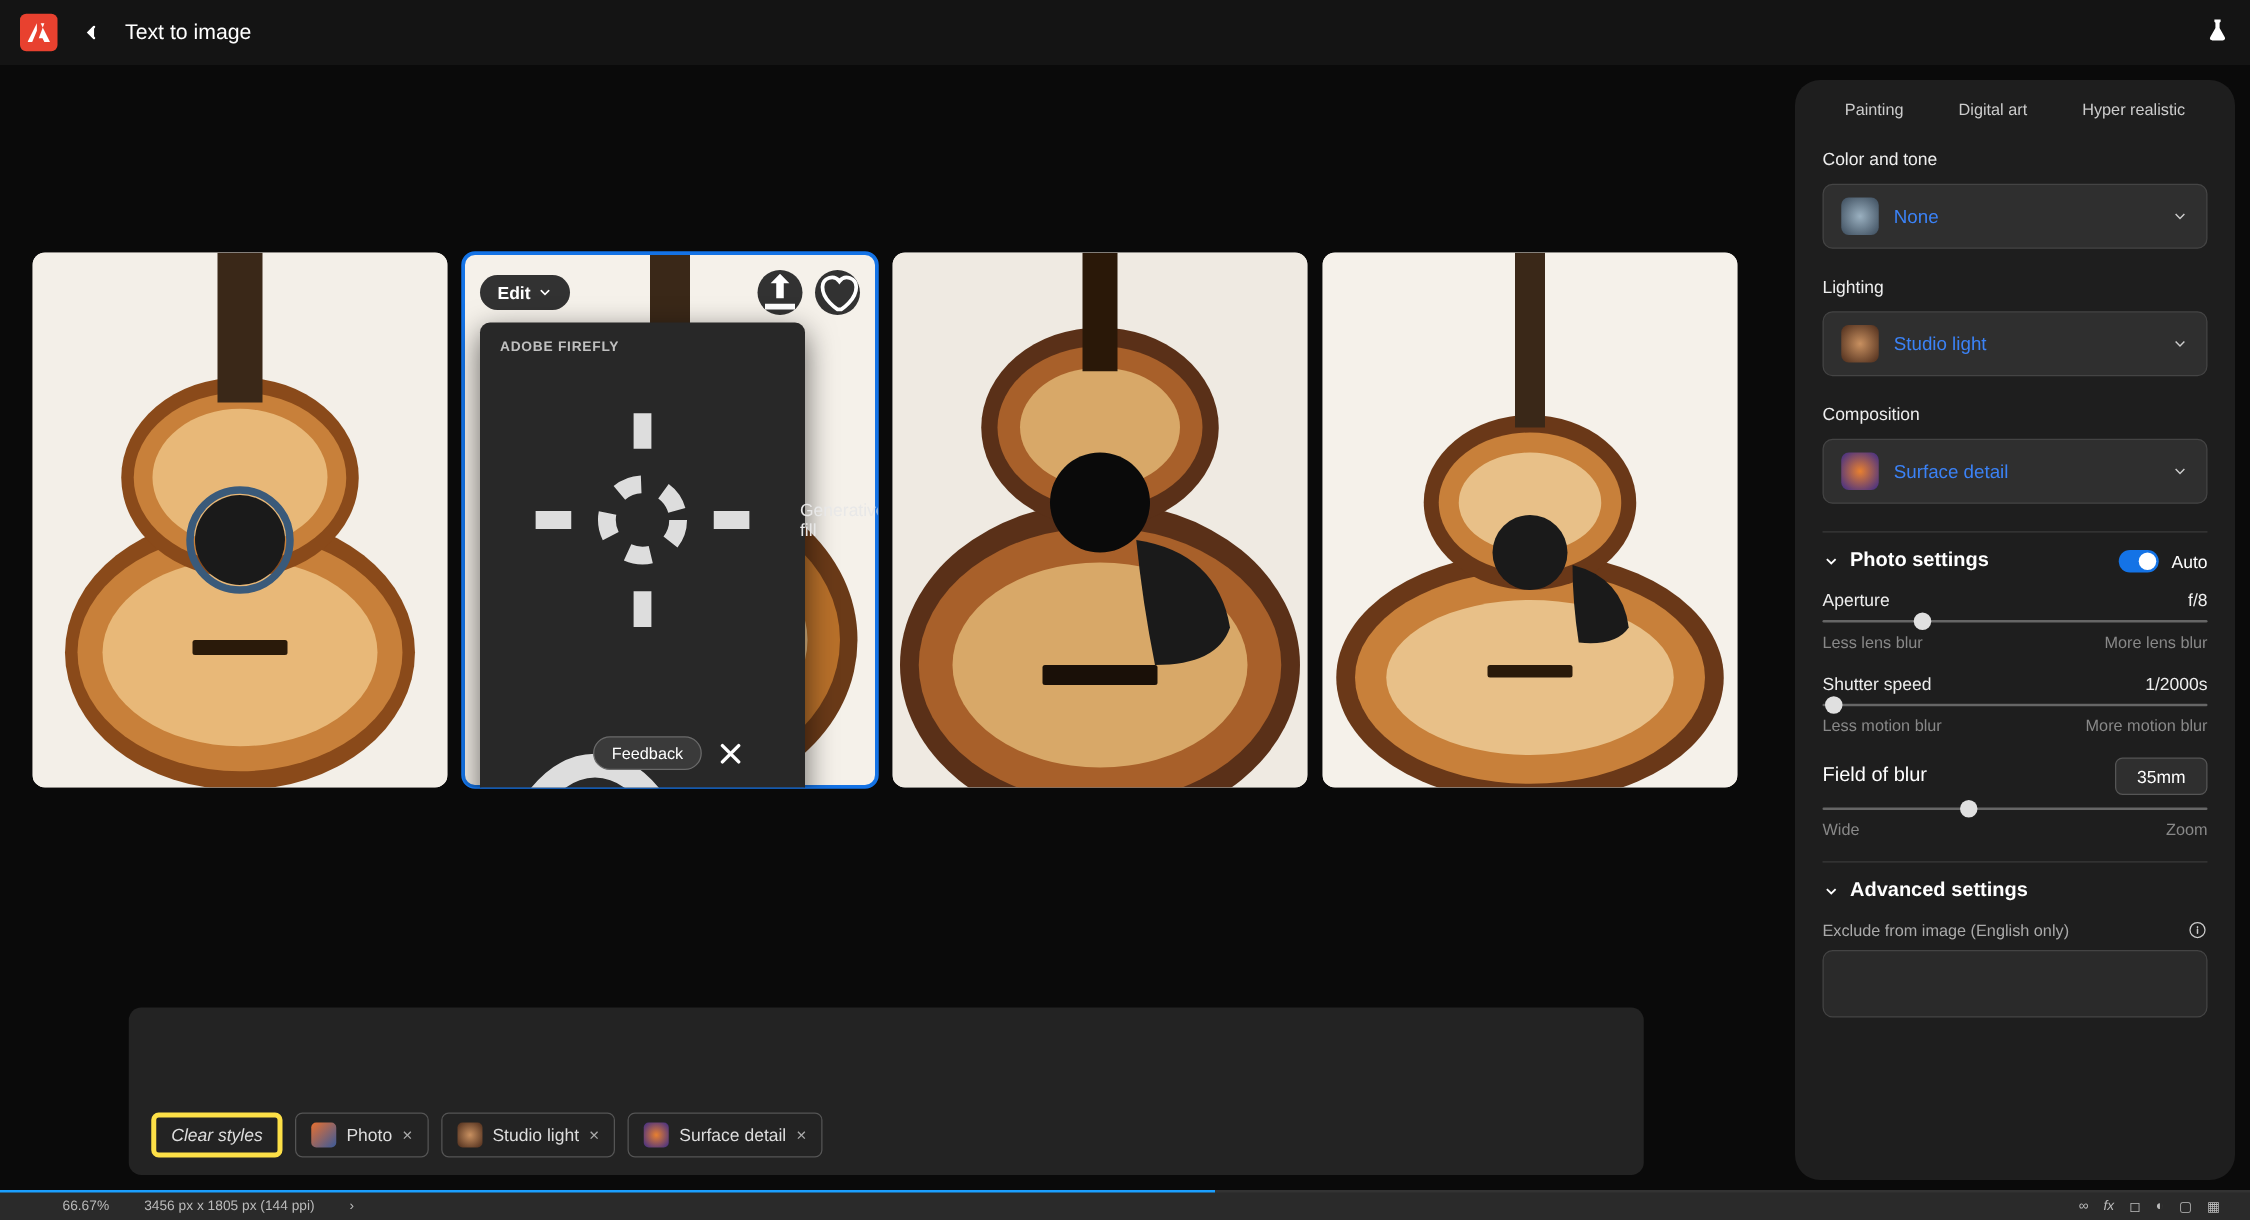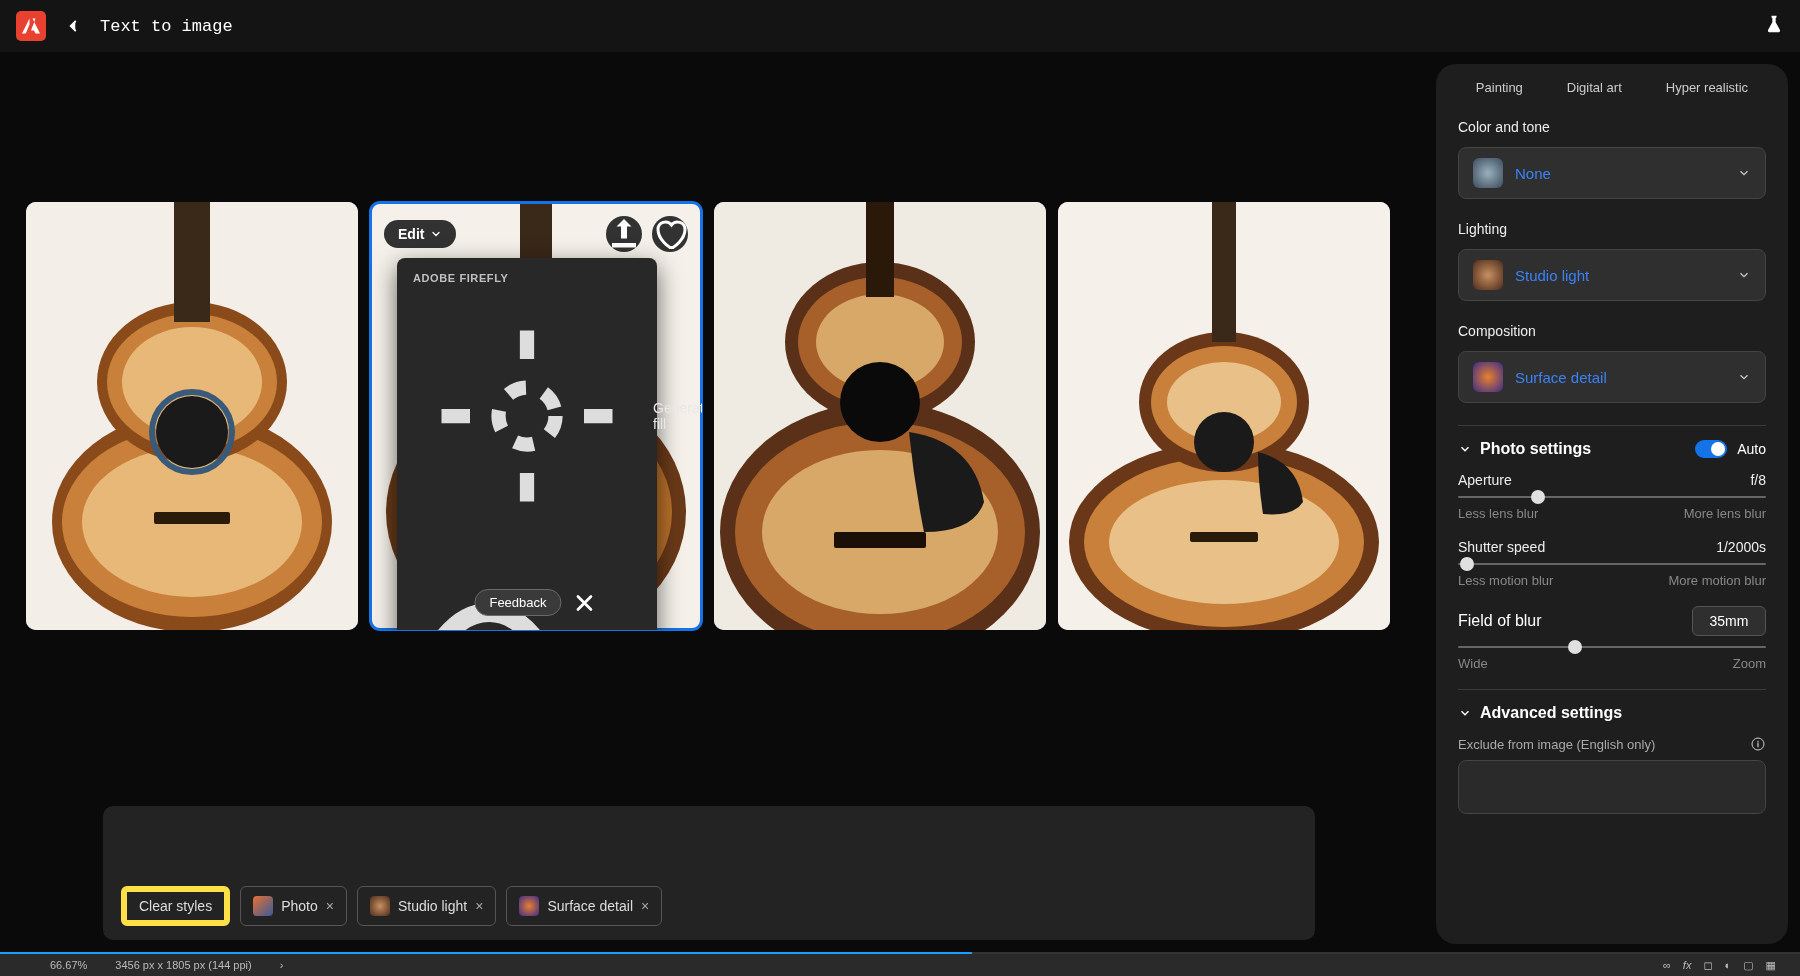--- a/index.html
+++ b/index.html
@@ -4,51 +4,51 @@
 <style>
   * { margin: 0; padding: 0; box-sizing: border-box; }
   body { font-family: 'Adobe Clean', -apple-system, BlinkMacSystemFont, 'Segoe UI', sans-serif; background: #000; color: #fff; width: 1800px; height: 976px; overflow: hidden; position: relative; }
   .root-bg { width: 100%; height: 100%; background: #0a0a0a; position: relative; }
 
   
   .topbar { height: 52px; background: #141414; display: flex; align-items: center; padding: 0 16px; justify-content: space-between; }
   .top-left { display: flex; align-items: center; gap: 18px; }
   .logo { width: 30px; height: 30px; background: #e8412f; border-radius: 5px; display: flex; align-items: center; justify-content: center; font-weight: 800; font-size: 18px; color: #fff; }
   .back-btn { background: none; border: none; color: #fff; cursor: pointer; display: flex; align-items: center; }
-  .header-title { font-size: 17px; font-weight: 500; color: #fff; font-family: Liberation Mono, monospace; }
+  .header-title { font-size: 17px; font-weight: 500; color: #fff; }
   .lab-icon { color: #fff; cursor: pointer; }
 
   
   .main { position: relative; display: flex; height: calc(100% - 52px - 20px); }
   .generations { flex: 1; padding: 150px 26px 0 26px; display: flex; gap: 12px; }
   .gen-img { width: 332px; height: 428px; border-radius: 10px; overflow: hidden; background: #f5f2ec; position: relative; flex-shrink: 0; }
   .gen-img svg { width: 100%; height: 100%; }
   .gen-selected { outline: 3px solid #1473e6; outline-offset: -2px; }
 
   
   .img-tools { position: absolute; top: 14px; left: 14px; right: 14px; display: flex; justify-content: space-between; align-items: center; }
   .edit-btn { background: #323232; border: none; color: #fff; border-radius: 16px; padding: 6px 14px; font-size: 14px; font-weight: 600; cursor: pointer; display: flex; align-items: center; gap: 6px; }
   .tool-icons { display: flex; gap: 10px; }
   .tool-circle { width: 36px; height: 36px; border-radius: 50%; background: #323232; display: flex; align-items: center; justify-content: center; cursor: pointer; }
-  .edit-menu { position: absolute; top: 56px; left: 14px; width: 260px; background: #282828; border-radius: 8px; padding: 14px 0; box-shadow: 0 8px 24px rgba(0,0,0,.6); margin-left: 13px; }
+  .edit-menu { position: absolute; top: 56px; left: 14px; width: 260px; background: #282828; border-radius: 8px; padding: 14px 0; box-shadow: 0 8px 24px rgba(0,0,0,.6); }
   .menu-section-title { font-size: 11px; font-weight: 800; letter-spacing: .6px; color: #c0c0c0; padding: 0 16px 10px; }
   .menu-item { display: flex; align-items: center; gap: 12px; padding: 8px 16px; font-size: 14px; color: #e8e8e8; cursor: pointer; }
   .menu-item svg, .menu-item .mi-icon { flex-shrink: 0; }
   .feedback-pill { position: absolute; bottom: 14px; left: 50%; transform: translateX(-50%); display: flex; align-items: center; gap: 10px; }
   .feedback-btn { background: #3a3a3a; border: 1px solid #6a6a6a; border-radius: 16px; padding: 5px 14px; font-size: 13px; color: #fff; cursor: pointer; }
   .feedback-close { width: 26px; height: 26px; border-radius: 50%; display: flex; align-items: center; justify-content: center; color: #fff; cursor: pointer; }
 
   
   .prompt-bar { position: absolute; left: 103px; bottom: 36px; width: 1212px; height: 134px; background: #232323; border-radius: 10px; padding: 14px 18px 14px 18px; display: flex; flex-direction: column; justify-content: space-between; }
   .prompt-label { font-size: 13px; color: #a0a0a0; }
   .prompt-text { font-size: 17px; color: #fff; margin-top: 6px; }
   .prompt-bottom { display: flex; align-items: center; justify-content: space-between; margin-top: 12px; }
   .chips { display: flex; gap: 10px; }
   .chip { display: flex; align-items: center; gap: 8px; background: none; border: 1px solid #555; border-radius: 6px; padding: 6px 12px; font-size: 14px; color: #ddd; cursor: pointer; }
-  .chip.plain { border: 6px solid #fde047; }
+  .chip.plain { border: 4px solid #fde047; font-style: italic; }
   .chip-thumb { width: 20px; height: 20px; border-radius: 4px; }
   .chip-close { font-size: 14px; color: #aaa; cursor: pointer; }
   .prompt-right { display: flex; align-items: center; gap: 14px; }
   .toggle { width: 32px; height: 18px; background: #555; border-radius: 9px; position: relative; cursor: pointer; }
   .toggle.on { background: #1473e6; }
   .toggle .knob { width: 14px; height: 14px; background: #fff; border-radius: 50%; position: absolute; top: 2px; left: 2px; }
   .toggle.on .knob { left: 16px; }
   .sug-label { font-size: 14px; color: #ddd; }
   .grid-icon { cursor: pointer; padding: 4px; }
   .refresh-btn { background: #323232; border: none; color: #fff; border-radius: 18px; padding: 8px 18px; font-size: 15px; font-weight: 600; display: flex; align-items: center; gap: 8px; cursor: pointer; }

